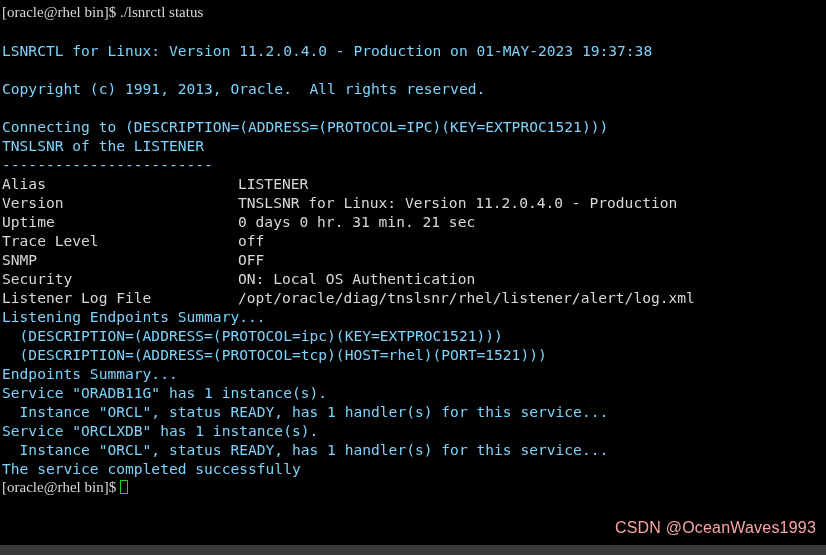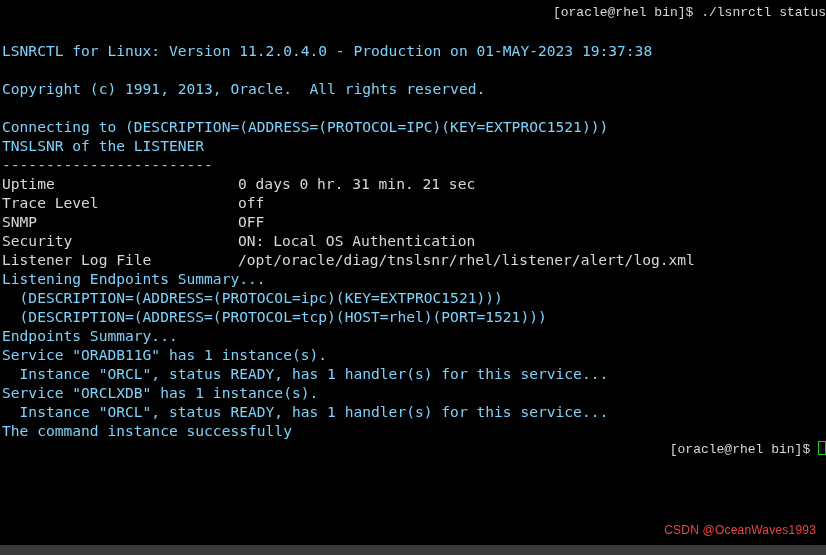--- a/index.html
+++ b/index.html
@@ -65,42 +65,41 @@
   }
   .kv-val {
     color: #d8d8d8;
     white-space: pre;
     vertical-align: top;
   }
   .prompt-line {
     display: block;
     height: 19px;
     line-height: 19px;
-    font-size: 13px;
+    font-size: 15px;
     white-space: pre;
     color: #d8d8d8;
-    font-family: Liberation Mono, monospace;
-    text-align: right;
+    font-family: Liberation Serif, serif;
   }
   #cursor-block {
     display: inline-block;
     width: 8px;
     height: 14px;
     border: 1.5px solid #24d024;
     box-sizing: border-box;
     vertical-align: -2px;
     background: transparent;
   }
   #watermark {
     position: absolute;
     right: 10px;
     bottom: 18px;
     font-family: "Liberation Sans", sans-serif;
-    font-size: 12px;
-    color: #ef4444;
+    font-size: 16px;
+    color: #fca5a5;
     white-space: pre;
     letter-spacing: 0.2px;
   }
   #bottom-bar {
     position: absolute;
     left: 0;
     bottom: 0;
     width: 826px;
     height: 10px;
     background: #3a3a3a;
@@ -126,21 +125,23 @@
     <div class="term-line">Copyright (c) 1991, 2013, Oracle.  All rights reserved.</div>
 
     <div class="term-line blank"> </div>
 
     <div class="term-line">Connecting to (DESCRIPTION=(ADDRESS=(PROTOCOL=IPC)(KEY=EXTPROC1521)))</div>
 
     <div class="term-line">TNSLSNR of the LISTENER</div>
 
     <div class="term-line">------------------------</div>
 
+    <div class="kv-line"><span class="kv-key">Alias</span><span class="kv-val">LISTENER</span></div>
 
+    <div class="kv-line"><span class="kv-key">Version</span><span class="kv-val">TNSLSNR for Linux: Version 11.2.0.4.0 - Production</span></div>
 
 
     <div class="kv-line"><span class="kv-key">Uptime</span><span class="kv-val">0 days 0 hr. 31 min. 21 sec</span></div>
 
     <div class="kv-line"><span class="kv-key">Trace Level</span><span class="kv-val">off</span></div>
 
     <div class="kv-line"><span class="kv-key">SNMP</span><span class="kv-val">OFF</span></div>
 
     <div class="kv-line"><span class="kv-key">Security</span><span class="kv-val">ON: Local OS Authentication</span></div>
 
@@ -156,21 +157,21 @@
     <div class="term-line">Endpoints Summary...</div>
 
     <div class="term-line">Service "ORADB11G" has 1 instance(s).</div>
 
     <div class="term-line">  Instance "ORCL", status READY, has 1 handler(s) for this service...</div>
 
     <div class="term-line">Service "ORCLXDB" has 1 instance(s).</div>
 
     <div class="term-line">  Instance "ORCL", status READY, has 1 handler(s) for this service...</div>
 
-    <div class="term-line">The command instance successfully</div>
+    <div class="term-line">The service completed successfully</div>
 
     <div class="prompt-line"><span>[oracle@rhel bin]$ </span><span id="cursor-block"></span></div>
 
   </div>
 
   <div id="watermark">CSDN @OceanWaves1993</div>
 
   <div id="bottom-bar"></div>
 
 </div>

